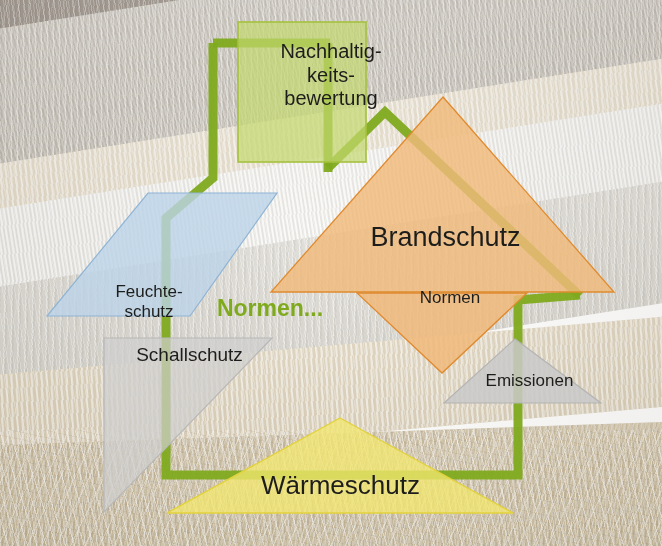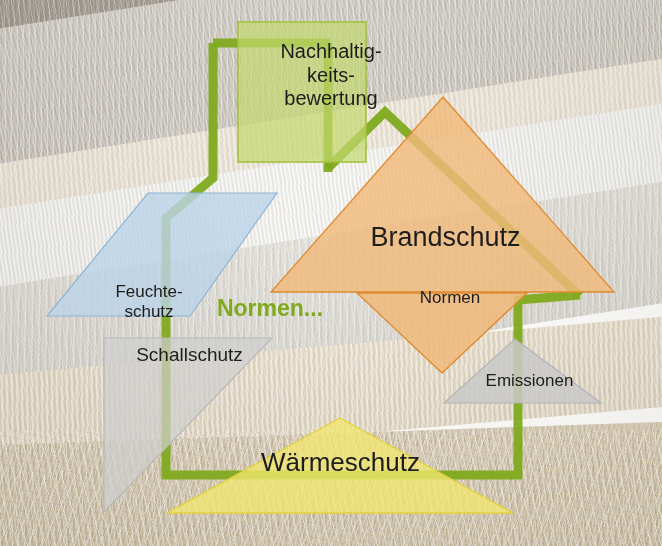--- a/index.html
+++ b/index.html
@@ -97,21 +97,21 @@
     line-height:1.18;
     pointer-events:none;
     text-align:center;
   }
   .lbl.nachhaltig{ left:240px; top:40px;  width:130px; font-size:20px; text-align:center;padding-left:26px;}
   .lbl.brand    { left:348px; top:222px; width:195px; font-size:27px;}
   .lbl.glimmen  { left:390px; top:288px; width:120px; font-size:17px;}
   .lbl.emiss    { left:462px; top:371px; width:135px; font-size:17px;}
   .lbl.feuchte  { left:104px; top:234px; width:90px;  font-size:17px;margin-top:48px;}
   .lbl.schall   { left:112px; top:344px; width:155px; font-size:19px;}
-  .lbl.waerme   { left:233px; top:447px; width:215px; font-size:26px;}
+  .lbl.waerme   { left:233px; top:470px; width:215px; font-size:26px;}
   .lbl.normen   { left:190px; top:295px; width:160px; font-size:23px; font-weight:bold; color:#7FAA1E; text-align:center;}
 </style>
 </head>
 <body>
 
 <div id="stage">
 
   <div class="bg">
     <div class="band b-grey-dark"></div>
     <div class="band b-grey-mid"></div>

